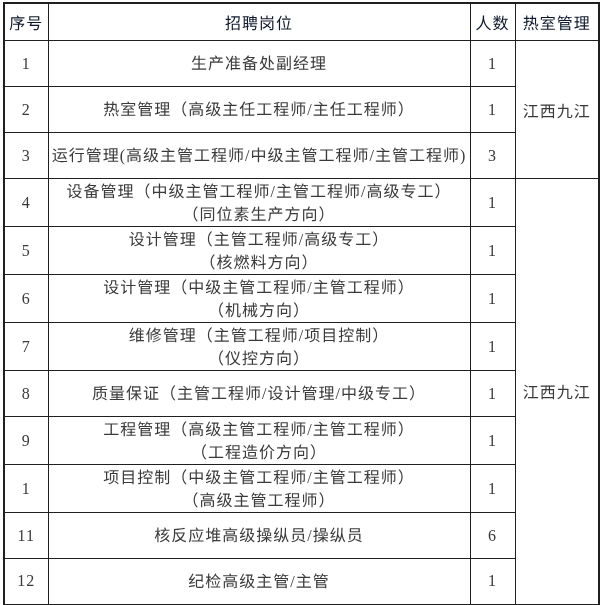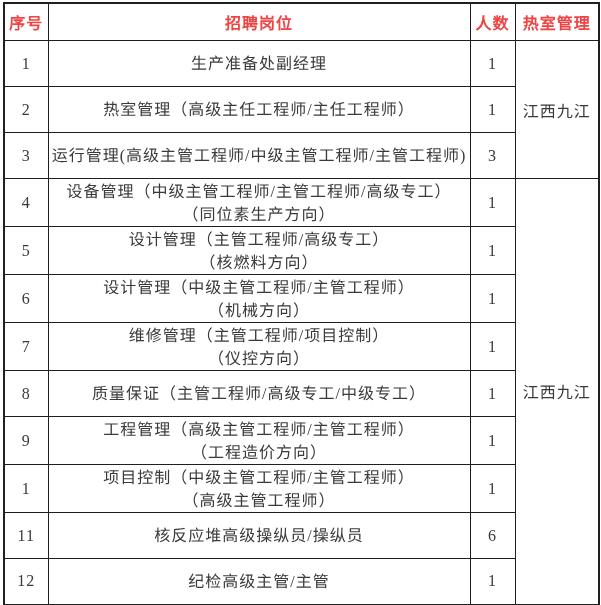--- a/index.html
+++ b/index.html
@@ -31,22 +31,22 @@
     border: 1px solid #1f1f1f;
     text-align: center;
     vertical-align: middle;
     color: #3a3a3a;
     font-size: 16px;
     letter-spacing: 1px;
     padding: 0 2px;
     overflow: hidden;
   }
   th {
-    font-weight: bold;
-    color: #ef4444;
+    font-weight: normal;
+    color: #0f172a;
     height: 36px;
   }
   tr.r-single { height: 46px; }
   tr.r-double { height: 48px; }
   td .line {
     line-height: 23px;
     white-space: nowrap;
   }
 </style>
 </head>
@@ -120,21 +120,21 @@
         <td>7</td>
         <td>
           <div class="line">维修管理（主管工程师/项目控制）</div>
           <div class="line">（仪控方向）</div>
         </td>
         <td>1</td>
       </tr>
       <tr class="r-single">
         <td>8</td>
         <td>
-            <div class="line">质量保证（主管工程师/高级专工/中级专工）</div>
+            <div class="line">质量保证（主管工程师/设计管理/中级专工）</div>
           </td>
         <td>1</td>
       </tr>
       <tr class="r-double">
         <td>9</td>
         <td>
           <div class="line">工程管理（高级主管工程师/主管工程师）</div>
           <div class="line">（工程造价方向）</div>
         </td>
         <td>1</td>

